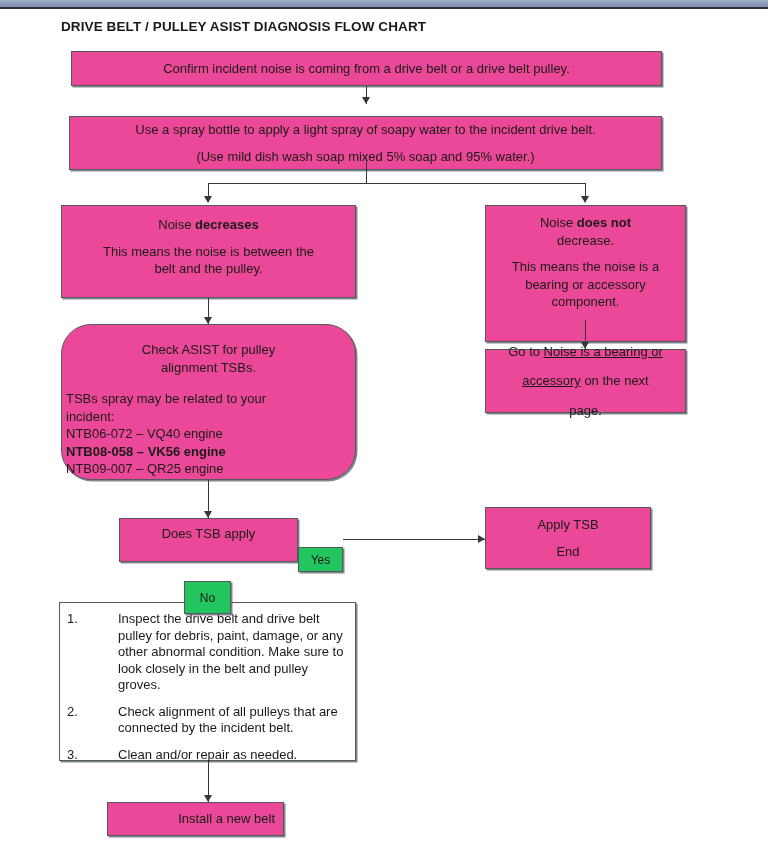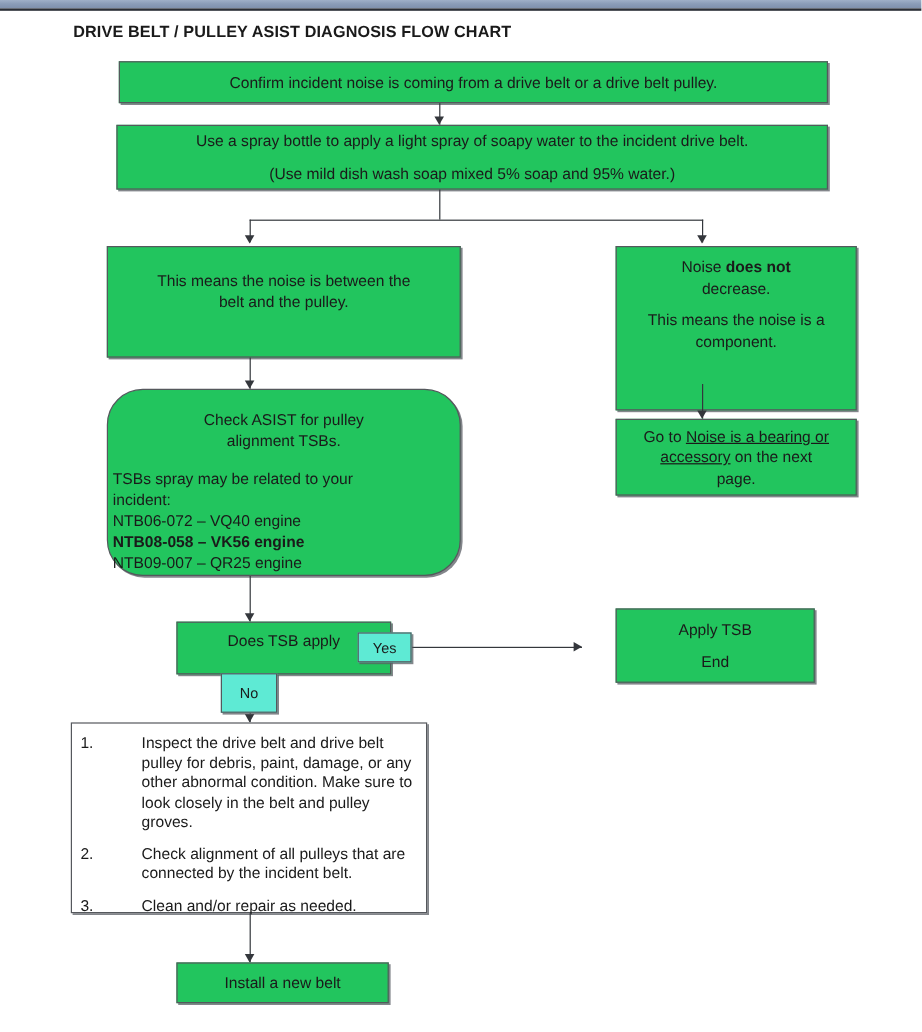--- a/index.html
+++ b/index.html
@@ -37,48 +37,48 @@
     font-weight: bold;
     letter-spacing: 0.1px;
     white-space: nowrap;
   }
 
   
   .fbox {
     position: absolute;
     box-sizing: border-box;
     border: 1px solid #55585d;
-    background: #22c55e;
+    background: #ec4899;
     box-shadow: 1.5px 1.5px 0 0 rgba(90,94,100,0.75);
     display: flex;
     flex-direction: column;
     justify-content: center;
     font-size: 13px;
     line-height: 1.35;
-    margin-left: 28px;
   }
   .fbox p {
     margin: 0;
     padding: 0 8px;
     text-align: center;
   }
   .fbox p.left { text-align: left; }
   .gap { height: 9px; }
 
   .small-label {
     position: absolute;
     box-sizing: border-box;
     border: 1px solid #55585d;
-    background: #5eead4;
+    background: #22c55e;
     box-shadow: 1.5px 1.5px 0 0 rgba(90,94,100,0.75);
     display: flex;
     align-items: center;
     justify-content: center;
     font-size: 12px;
     z-index: 6;
+    margin-top: 20px;
   }
 
   
   .listbox {
     position: absolute;
     box-sizing: border-box;
     border: 1px solid #55585d;
     background: #ffffff;
     box-shadow: 1.5px 1.5px 0 0 rgba(90,94,100,0.75);
     padding: 8px 6px 6px 4px;
@@ -132,65 +132,67 @@
 
 <div id="chart-title">DRIVE BELT / PULLEY ASIST DIAGNOSIS FLOW CHART</div>
 
 <div class="fbox" style="left:71px; top:51px; width:591px; height:35px;">
   <p>Confirm incident noise is coming from a drive belt or a drive belt pulley.</p>
 </div>
 
 <div class="vline" style="left:366px; top:86px; height:18px;"></div>
 <div class="arrow-down" style="left:362px; top:97px;"></div>
 
-<div class="fbox" style="left:69px; top:104px; width:593px; height:54px;">
+<div class="fbox" style="left:69px; top:116px; width:593px; height:54px;">
   <p>Use a spray bottle to apply a light spray of soapy water to the incident drive belt.</p>
   <div class="gap"></div>
   <p>(Use mild dish wash soap mixed 5% soap and 95% water.)</p>
 </div>
 
 <div class="vline" style="left:366px; top:158px; height:25px;"></div>
 <div class="hline" style="left:208px; top:183px; width:378px;"></div>
 <div class="vline" style="left:208px; top:183px; height:19px;"></div>
 <div class="arrow-down" style="left:204px; top:196px;"></div>
 <div class="vline" style="left:585px; top:183px; height:19px;"></div>
 <div class="arrow-down" style="left:581px; top:196px;"></div>
 
 <div class="fbox" style="left:61px; top:205px; width:295px; height:93px; justify-content:flex-start; padding-top:10px;">
+  <p><span>Noise </span><b>decreases</b></p>
   <div class="gap"></div>
   <p>This means the noise is between the</p>
   <p>belt and the pulley.</p>
 </div>
 
 <div class="fbox" style="left:485px; top:205px; width:201px; height:137px; justify-content:flex-start; padding-top:8px;">
   <p><span>Noise </span><b>does not</b></p>
   <p>decrease.</p>
   <div class="gap"></div>
   <p>This means the noise is a</p>
+  <p>bearing or accessory</p>
   <p>component.</p>
 </div>
 
 <div class="vline" style="left:208px; top:298px; height:26px;"></div>
 <div class="arrow-down" style="left:204px; top:317px;"></div>
 
 <div class="vline" style="left:585px; top:320px; height:29px;"></div>
 <div class="arrow-down" style="left:581px; top:342px;"></div>
 
 <div class="fbox" style="left:61px; top:324px; width:295px; height:156px; justify-content:flex-start; padding-top:16px;border-radius:30px;">
   <p>Check ASIST for pulley</p>
   <p>alignment TSBs.</p>
   <div class="gap" style="height:14px;"></div>
   <p class="left" style="padding-left:4px;">TSBs spray may be related to your</p>
   <p class="left" style="padding-left:4px;">incident:</p>
   <p class="left" style="padding-left:4px;">NTB06-072 – VQ40 engine</p>
   <p class="left" style="padding-left:4px;font-weight:bold;">NTB08-058 – VK56 engine</p>
   <p class="left" style="padding-left:4px;">NTB09-007 – QR25 engine</p>
 </div>
 
-<div class="fbox" style="left:485px; top:349px; width:201px; height:64px;">
+<div class="fbox" style="left:485px; top:349px; width:201px; height:64px;gap:12px;">
   <p><span>Go to </span><span class="u">Noise is a bearing or</span></p>
   <p><span class="u">accessory</span><span> on the next</span></p>
   <p>page.</p>
 </div>
 
 <div class="vline" style="left:208px; top:480px; height:38px;"></div>
 <div class="arrow-down" style="left:204px; top:511px;"></div>
 
 <div class="fbox" style="left:119px; top:518px; width:179px; height:44px; justify-content:flex-start; padding-top:6px;">
   <p>Does TSB apply</p>
@@ -225,15 +227,15 @@
   </div>
   <div class="li">
     <div class="num">3.</div>
     <div class="txt">Clean and/or repair as needed.</div>
   </div>
 </div>
 
 <div class="vline" style="left:208px; top:761px; height:41px;"></div>
 <div class="arrow-down" style="left:204px; top:795px;"></div>
 
-<div class="fbox" style="left:119px; top:802px; width:177px; height:34px;">
+<div class="fbox" style="left:107px; top:802px; width:177px; height:34px;align-items:flex-end;">
   <p>Install a new belt</p>
 </div>
 
 </body></html>

